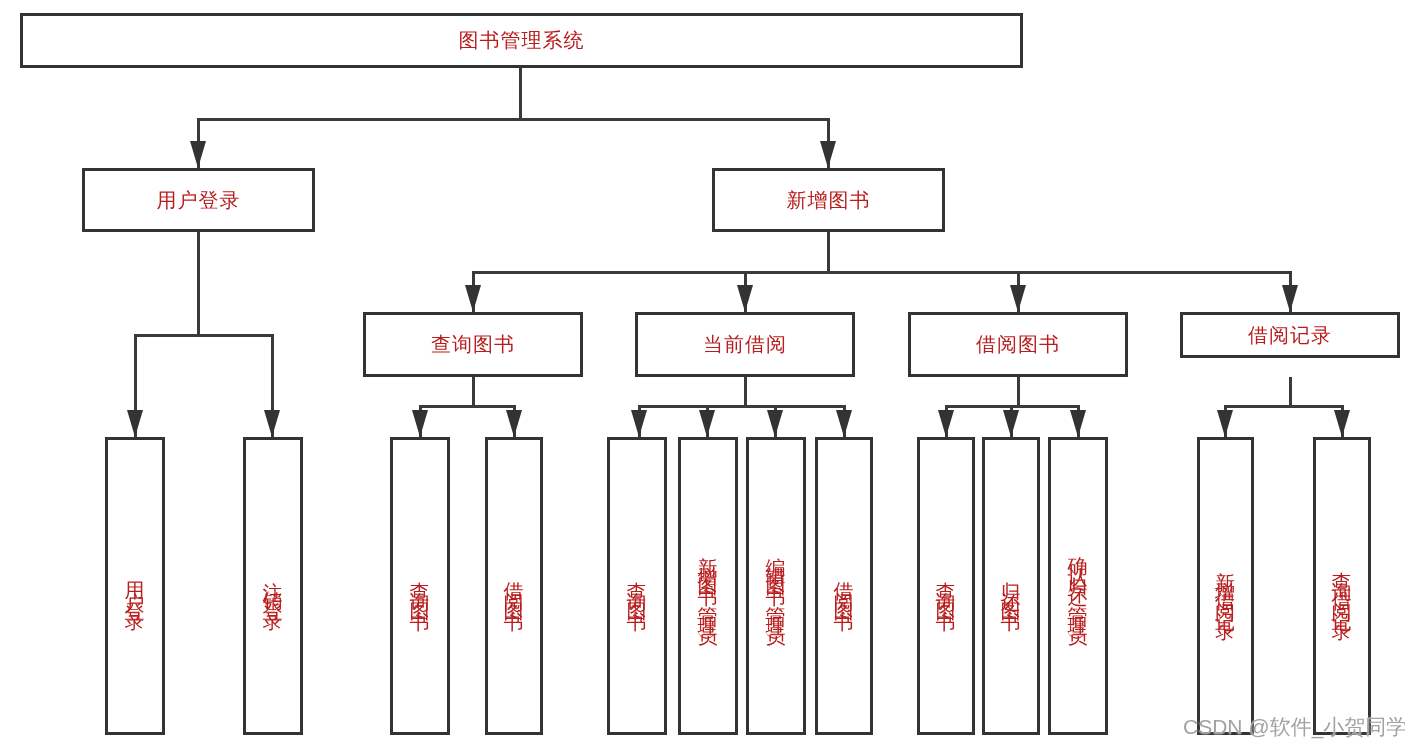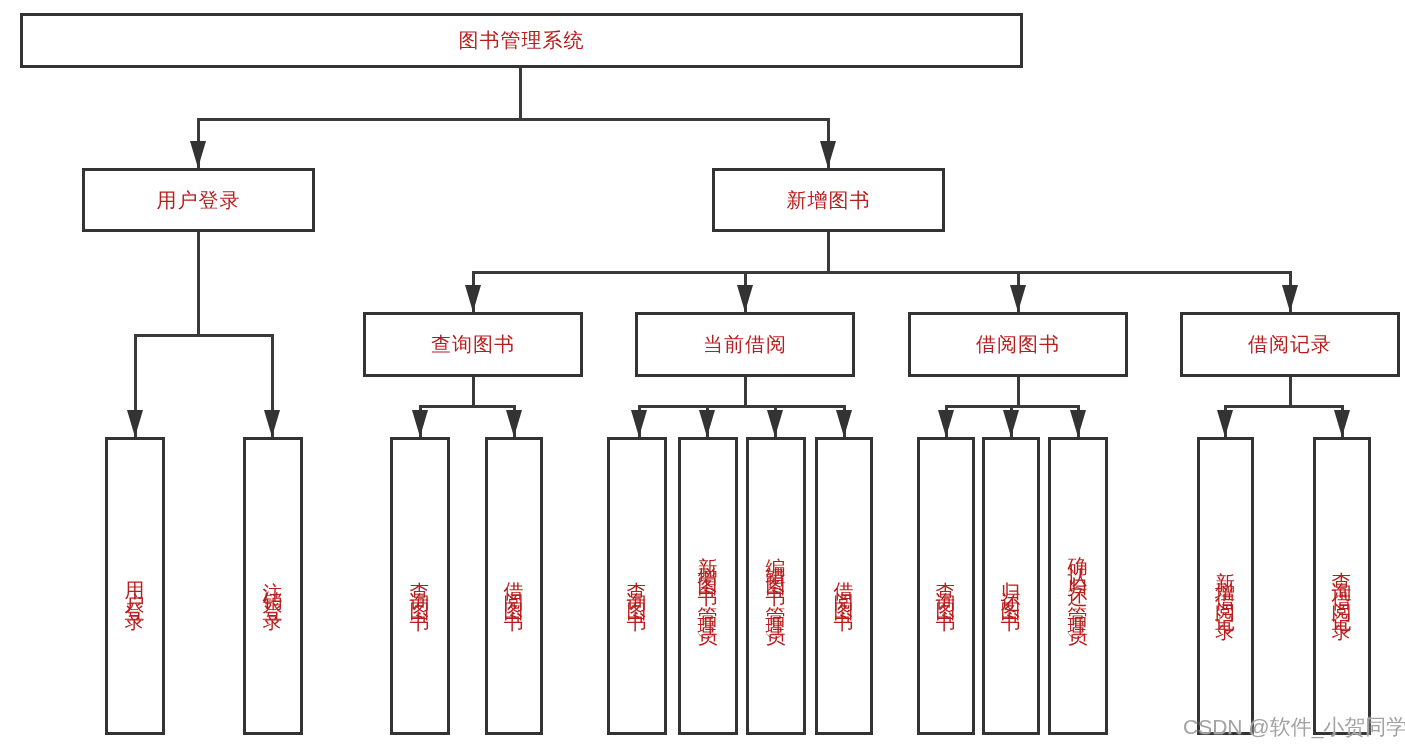--- a/index.html
+++ b/index.html
@@ -84,21 +84,21 @@
 
   <div class="box" style="left:363px;top:312px;width:220px;height:65px">
     <span>查询图书</span>
   </div>
   <div class="box" style="left:635px;top:312px;width:220px;height:65px">
     <span>当前借阅</span>
   </div>
   <div class="box" style="left:908px;top:312px;width:220px;height:65px">
     <span>借阅图书</span>
   </div>
-  <div class="box" style="left:1180px;top:312px;width:220px;height:65px">
+  <div class="box" style="left:1180px;top:312px;width:220px;height:46px">
     <span>借阅记录</span>
   </div>
 
   <div class="vline" style="left:197px;top:232px;height:103px"></div>
   <div class="hline" style="left:134px;top:334px;width:140px"></div>
   <div class="vline" style="left:134px;top:335px;height:102px"></div>
   <div class="ahead" style="left:127px;top:410px"></div>
   <div class="vline" style="left:271px;top:335px;height:102px"></div>
   <div class="ahead" style="left:264px;top:410px"></div>
 

